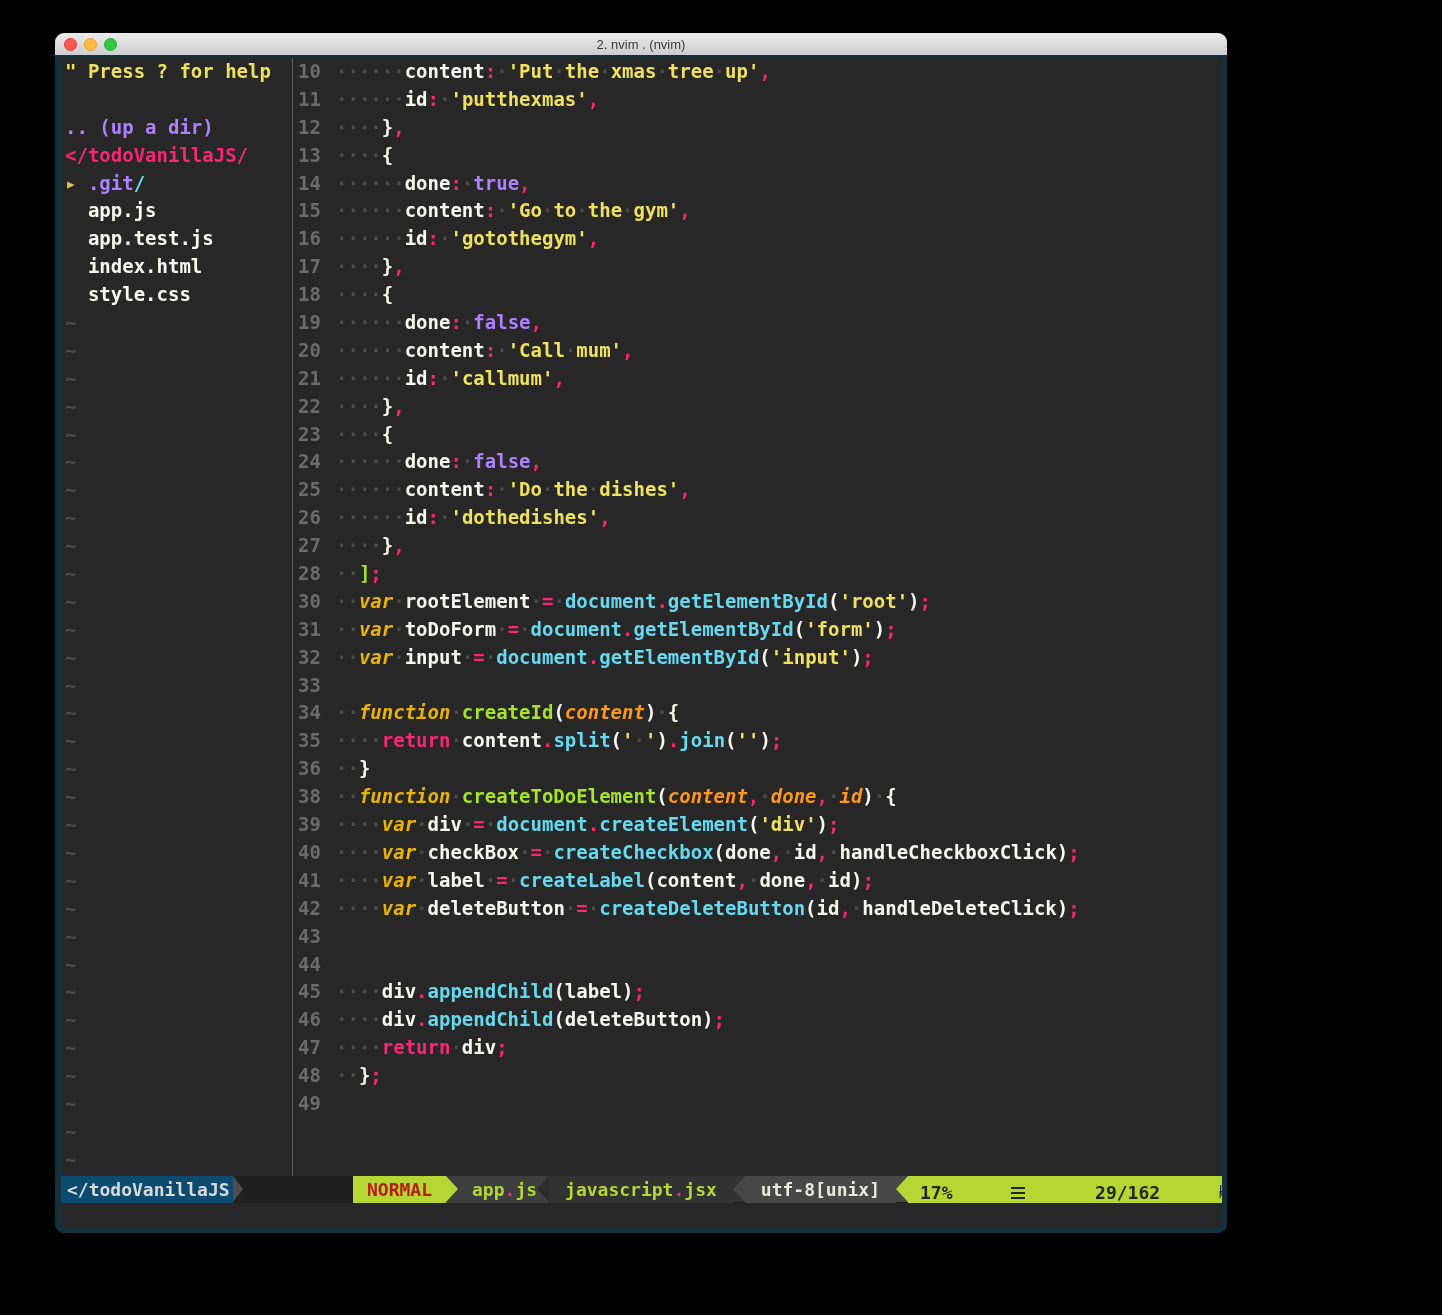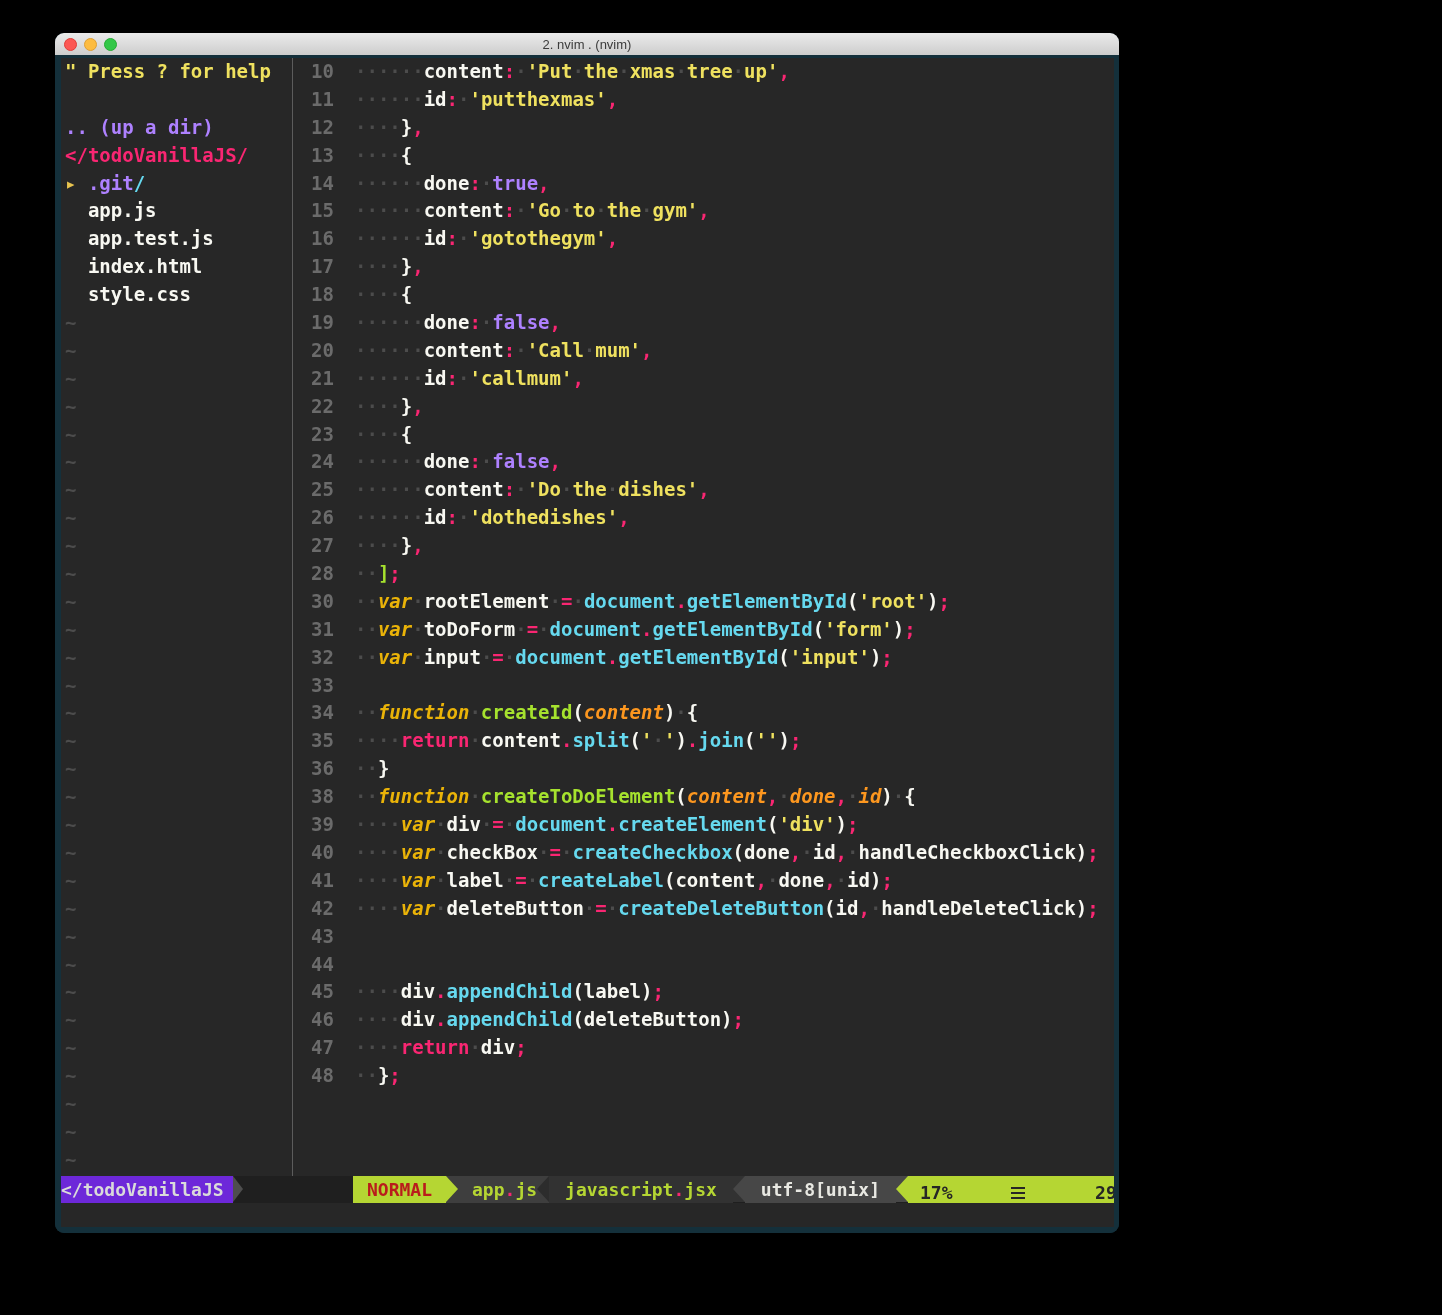--- a/index.html
+++ b/index.html
@@ -1,20 +1,20 @@
 <!DOCTYPE html>
 <html><head>
 <meta charset="utf-8">
 <style>
   html,body{margin:0;padding:0;background:#000;}
   body{width:1442px;height:1315px;position:relative;overflow:hidden;
        font-family:"DejaVu Sans Mono",monospace;}
 
   
-  .mac-window{position:absolute;left:55px;top:33px;width:1064px;height:1200px;
+  .mac-window{position:absolute;left:55px;top:33px;width:1172px;height:1200px;
     border-radius:9px;overflow:hidden;background:#14303b;
     box-shadow:0 18px 50px rgba(0,0,0,.75);}
   .titlebar{height:22px;background:linear-gradient(#ebebeb,#cdcdcd);
     position:relative;display:flex;align-items:center;justify-content:center;}
   .title-text{font-family:"Liberation Sans",sans-serif;font-size:13px;color:#3b3b3b;}
   .traffic{position:absolute;left:9px;top:4.5px;display:flex;gap:7px;}
   .light{width:13px;height:13px;border-radius:50%;box-sizing:border-box;}
   .light.close{background:#fc5753;border:1px solid #df3e38;}
   .light.min{background:#fdbc40;border:1px solid #de9f34;}
   .light.max{background:#33c748;border:1px solid #27aa35;}
@@ -28,40 +28,40 @@
 
   
   .sidebar{width:226px;overflow:hidden;padding-left:4px;box-sizing:border-box;}
   .vsep{width:11px;position:relative;flex:none;}
   .vsep::after{content:"";position:absolute;left:5px;top:0;bottom:0;width:1px;background:#5c5c5c;}
 
   
   .codepane{flex:1;overflow:hidden;}
   .row{height:27.9px;line-height:27.9px;white-space:pre;display:flex;}
   .row .text{white-space:pre;}
-  .gutter{width:36px;text-align:right;margin-right:21px;flex:none;color:#6b6b6b;}
+  .gutter{width:36px;text-align:left;margin-right:2px;flex:none;color:#6b6b6b;}
   .gutter.cur{color:#f2dc50;}
 
   
   .tok-w{color:#f8f8f2}
   .tok-p{color:#f92672}
   .tok-s{color:#efe15f}
   .tok-k{color:#eab308;font-style:italic}
   .tok-m{color:#66d9ef}
   .tok-f{color:#a6e22e}
   .tok-o{color:#fd971f;font-style:italic}
   .tok-c{color:#ae81ff}
   .tok-d{color:#4c4c4c}
   .tok-t{color:#4c4c4c}
   .tok-ar{color:#e8c44f}
   .tok-g{color:#b5d633}
 
   
   .statusbar{height:27px;display:flex;font-size:18px;line-height:27px;background:#1f1f1f;flex:none;}
-  .st-tree{width:172px;background:#6d28d9;color:#dadada;box-sizing:border-box;white-space:pre;flex:none;}
+  .st-tree{width:172px;background:#0c4a6e;color:#dadada;padding-left:6px;box-sizing:border-box;white-space:pre;flex:none;}
   .st-gap{width:120px;background:#1f1f1f;display:flex;flex:none;}
   .tri{width:0;height:0;border-top:13.5px solid transparent;border-bottom:13.5px solid transparent;flex:none;}
   .tri-tree{border-left:10px solid #4e4e4e;}
   .st-mode{background:#b5d633;color:#b91c1c;padding:0 14px;white-space:pre;flex:none;}
   .st-c{flex:1;background:#3e3e3e;display:flex;white-space:pre;}
   .tri-mode{border-left:12px solid #b5d633;}
   .st-file{padding-left:14px;}
   .sp{flex:1;}
   .tri-cx{border-right:12px solid #2c2c2c;}
   .st-x{background:#323232;padding:0 16px;white-space:pre;display:flex;flex:none;}
@@ -166,20 +166,21 @@
             <div class="row"><span class="gutter">39</span><span class="text"><span class="tok-d">····</span><span class="tok-k">var</span><span class="tok-d">·</span><span class="tok-w">div</span><span class="tok-d">·</span><span class="tok-p">=</span><span class="tok-d">·</span><span class="tok-m">document</span><span class="tok-p">.</span><span class="tok-m">createElement</span><span class="tok-w">(</span><span class="tok-s">'div'</span><span class="tok-w">)</span><span class="tok-p">;</span></span></div>
             <div class="row"><span class="gutter">40</span><span class="text"><span class="tok-d">····</span><span class="tok-k">var</span><span class="tok-d">·</span><span class="tok-w">checkBox</span><span class="tok-d">·</span><span class="tok-p">=</span><span class="tok-d">·</span><span class="tok-m">createCheckbox</span><span class="tok-w">(done</span><span class="tok-p">,</span><span class="tok-d">·</span><span class="tok-w">id</span><span class="tok-p">,</span><span class="tok-d">·</span><span class="tok-w">handleCheckboxClick)</span><span class="tok-p">;</span></span></div>
             <div class="row"><span class="gutter">41</span><span class="text"><span class="tok-d">····</span><span class="tok-k">var</span><span class="tok-d">·</span><span class="tok-w">label</span><span class="tok-d">·</span><span class="tok-p">=</span><span class="tok-d">·</span><span class="tok-m">createLabel</span><span class="tok-w">(content</span><span class="tok-p">,</span><span class="tok-d">·</span><span class="tok-w">done</span><span class="tok-p">,</span><span class="tok-d">·</span><span class="tok-w">id)</span><span class="tok-p">;</span></span></div>
             <div class="row"><span class="gutter">42</span><span class="text"><span class="tok-d">····</span><span class="tok-k">var</span><span class="tok-d">·</span><span class="tok-w">deleteButton</span><span class="tok-d">·</span><span class="tok-p">=</span><span class="tok-d">·</span><span class="tok-m">createDeleteButton</span><span class="tok-w">(id</span><span class="tok-p">,</span><span class="tok-d">·</span><span class="tok-w">handleDeleteClick)</span><span class="tok-p">;</span></span></div>
             <div class="row"><span class="gutter">43</span><span class="text"></span></div>
             <div class="row"><span class="gutter">44</span></div>
             <div class="row"><span class="gutter">45</span><span class="text"><span class="tok-d">····</span><span class="tok-w">div</span><span class="tok-p">.</span><span class="tok-m">appendChild</span><span class="tok-w">(label)</span><span class="tok-p">;</span></span></div>
             <div class="row"><span class="gutter">46</span><span class="text"><span class="tok-d">····</span><span class="tok-w">div</span><span class="tok-p">.</span><span class="tok-m">appendChild</span><span class="tok-w">(deleteButton)</span><span class="tok-p">;</span></span></div>
             <div class="row"><span class="gutter">47</span><span class="text"><span class="tok-d">····</span><span class="tok-p">return</span><span class="tok-d">·</span><span class="tok-w">div</span><span class="tok-p">;</span></span></div>
             <div class="row"><span class="gutter">48</span><span class="text"><span class="tok-d">··</span><span class="tok-w">}</span><span class="tok-p">;</span></span></div>
+            <div class="row"><span class="gutter">49</span><span class="text"></span></div>
           </div>
       </div>
 
       <div class="statusbar">
         <div class="st-tree">&lt;/todoVanillaJS</div>
         <div class="st-gap">
           <div class="tri tri-tree"></div>
         </div>
         <div class="st-mode">NORMAL</div>
         <div class="st-c">

